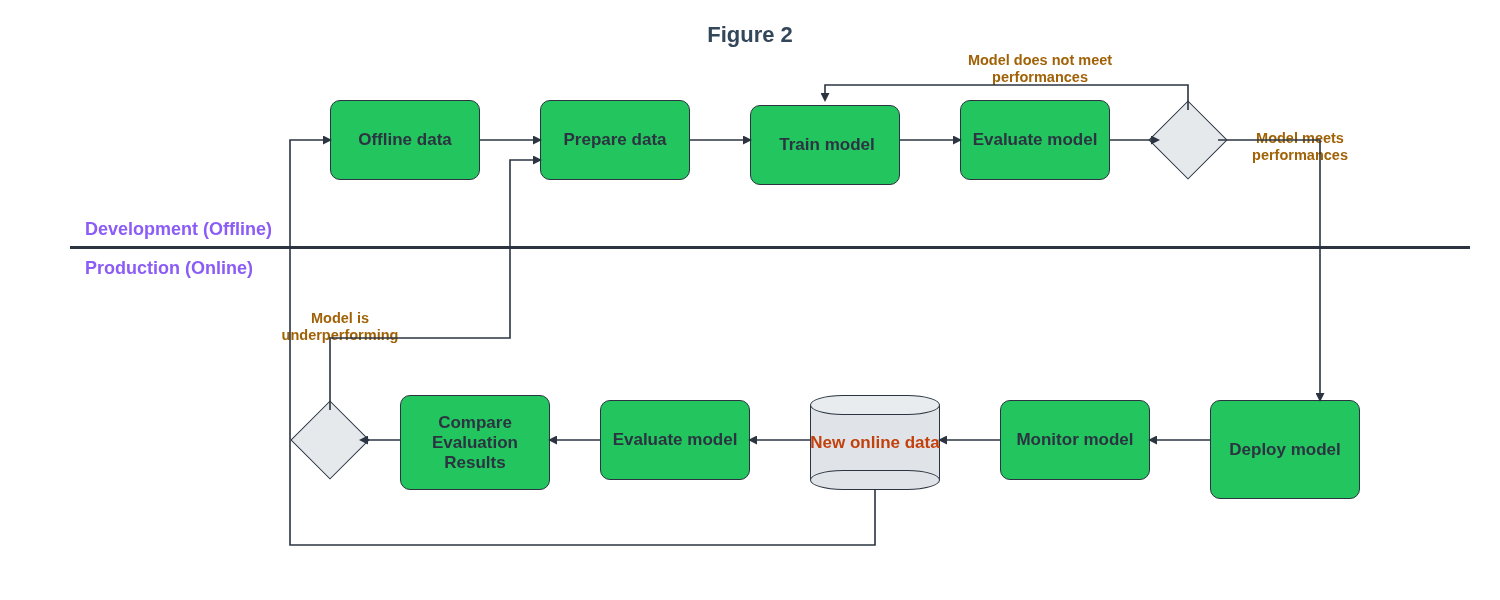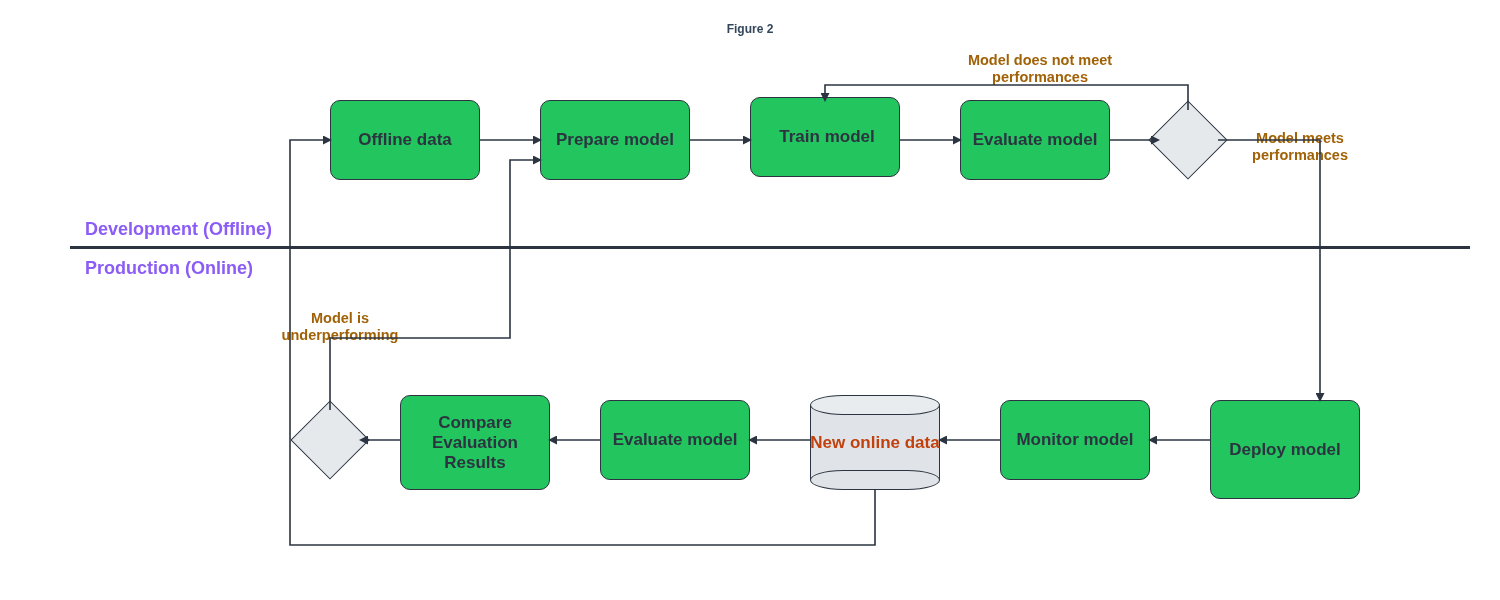--- a/index.html
+++ b/index.html
@@ -15,21 +15,21 @@
     position: relative;
     width: 1500px;
     height: 600px;
   }
   .title {
     position: absolute;
     left: 0;
     right: 0;
     top: 22px;
     text-align: center;
-    font-size: 12px;
+    font-size: 22px;
     font-weight: 600;
     color: #33475b;
   }
   .node {
     position: absolute;
     box-sizing: border-box;
     border: 1.5px solid #2b3440;
     border-radius: 10px;
     background: #22c55e;
     display: flex;
@@ -133,22 +133,22 @@
 
 <div id="canvas">
 
   <div class="title">Figure 2</div>
 
   <div class="section-label" style="left:85px; top:219px;">Development (Offline)</div>
   <div class="divider"></div>
   <div class="section-label" style="left:85px; top:258px;">Production (Online)</div>
 
   <div class="node" style="left:330px; top:100px; width:150px; height:80px;">Offline data</div>
-  <div class="node" style="left:540px; top:100px; width:150px; height:80px;">Prepare model</div>
-  <div class="node" style="left:750px; top:97px; width:150px; height:80px;padding-left:8px;">Train model</div>
+  <div class="node" style="left:540px; top:100px; width:150px; height:80px;">Prepare data</div>
+  <div class="node" style="left:750px; top:105px; width:150px; height:80px;padding-left:8px;">Train model</div>
   <div class="node" style="left:960px; top:100px; width:150px; height:80px;">Evaluate model</div>
 
   <div class="diamond" style="left:1160px; top:112px;"></div>
 
   <div class="node" style="left:1210px; top:400px; width:150px; height:99px;">Deploy model</div>
   <div class="node" style="left:1000px; top:400px; width:150px; height:80px;text-align:center;">Monitor model</div>
 
   <div class="cyl" style="left:810px; top:395px; width:130px; height:95px;">
     <div class="cyl-shape">
       <div class="cyl-body"></div>

